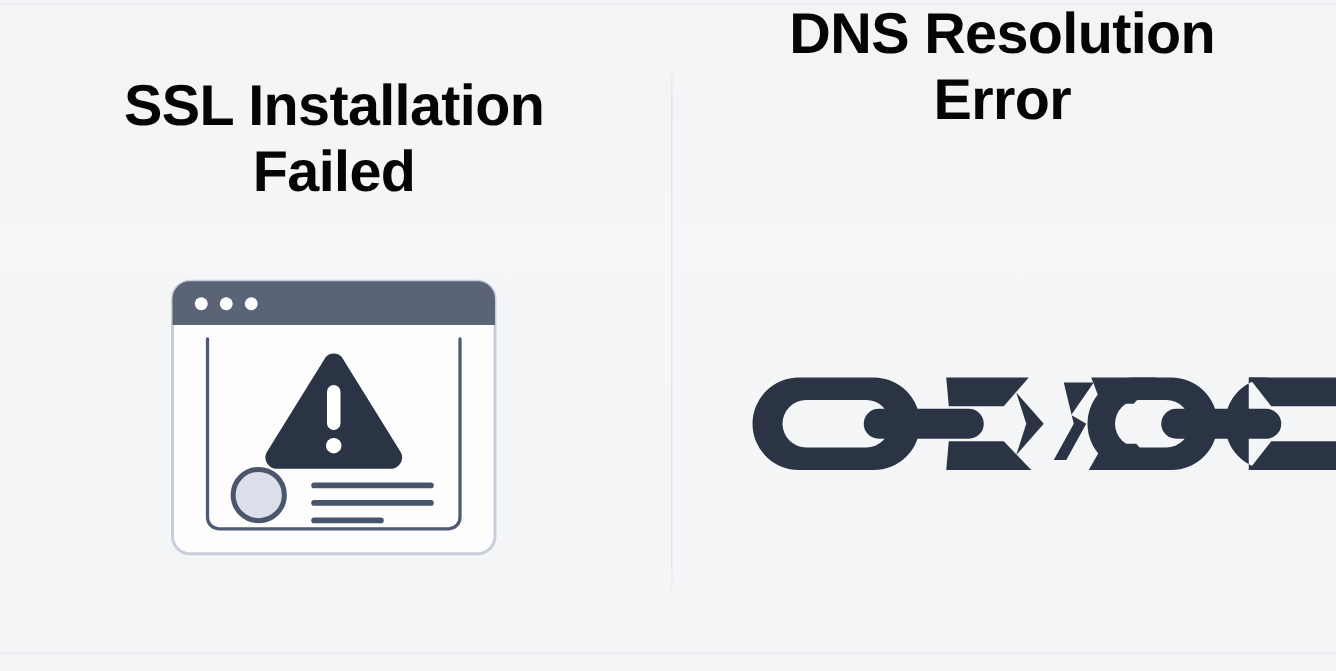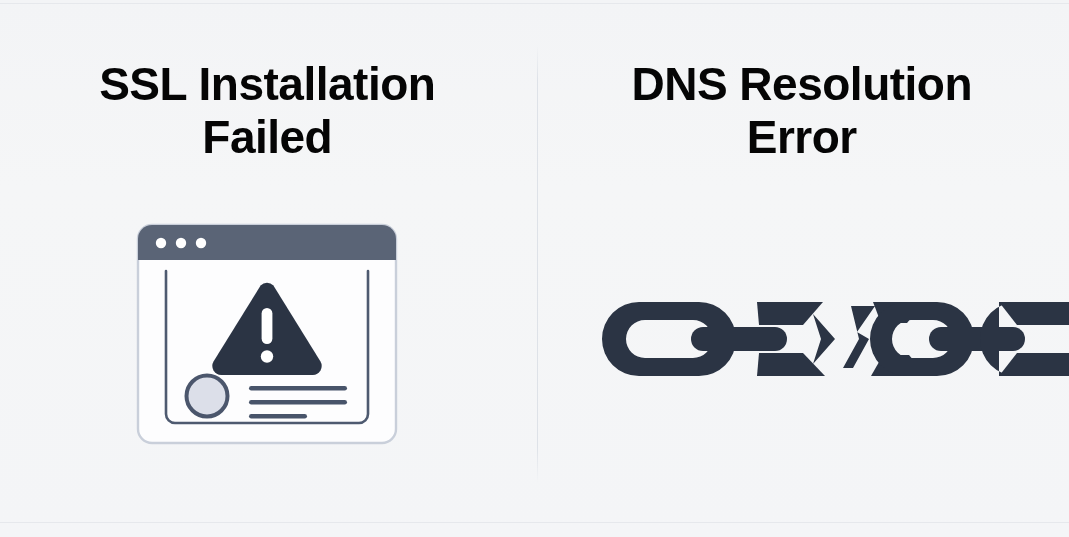--- a/index.html
+++ b/index.html
@@ -68,21 +68,21 @@
     padding: 0 26px;
     text-align: center;
     font-size: 46px;
     line-height: 1.16;
     font-weight: 700;
     letter-spacing: -0.5px;
     color: #050505;
     white-space: pre-line;
   }
   .panel-left  .card-title { margin-top: 58px; }
-  .panel-right .card-title { margin-top: 58px; }
+  .panel-right .card-title { }
 
   .art {
     flex: 1;
     width: 100%;
     display: flex;
     align-items: center;
     justify-content: center;
   }
   .panel-left .art  { padding-bottom: 34px; }
   .panel-right .art { padding-bottom: 44px; }

